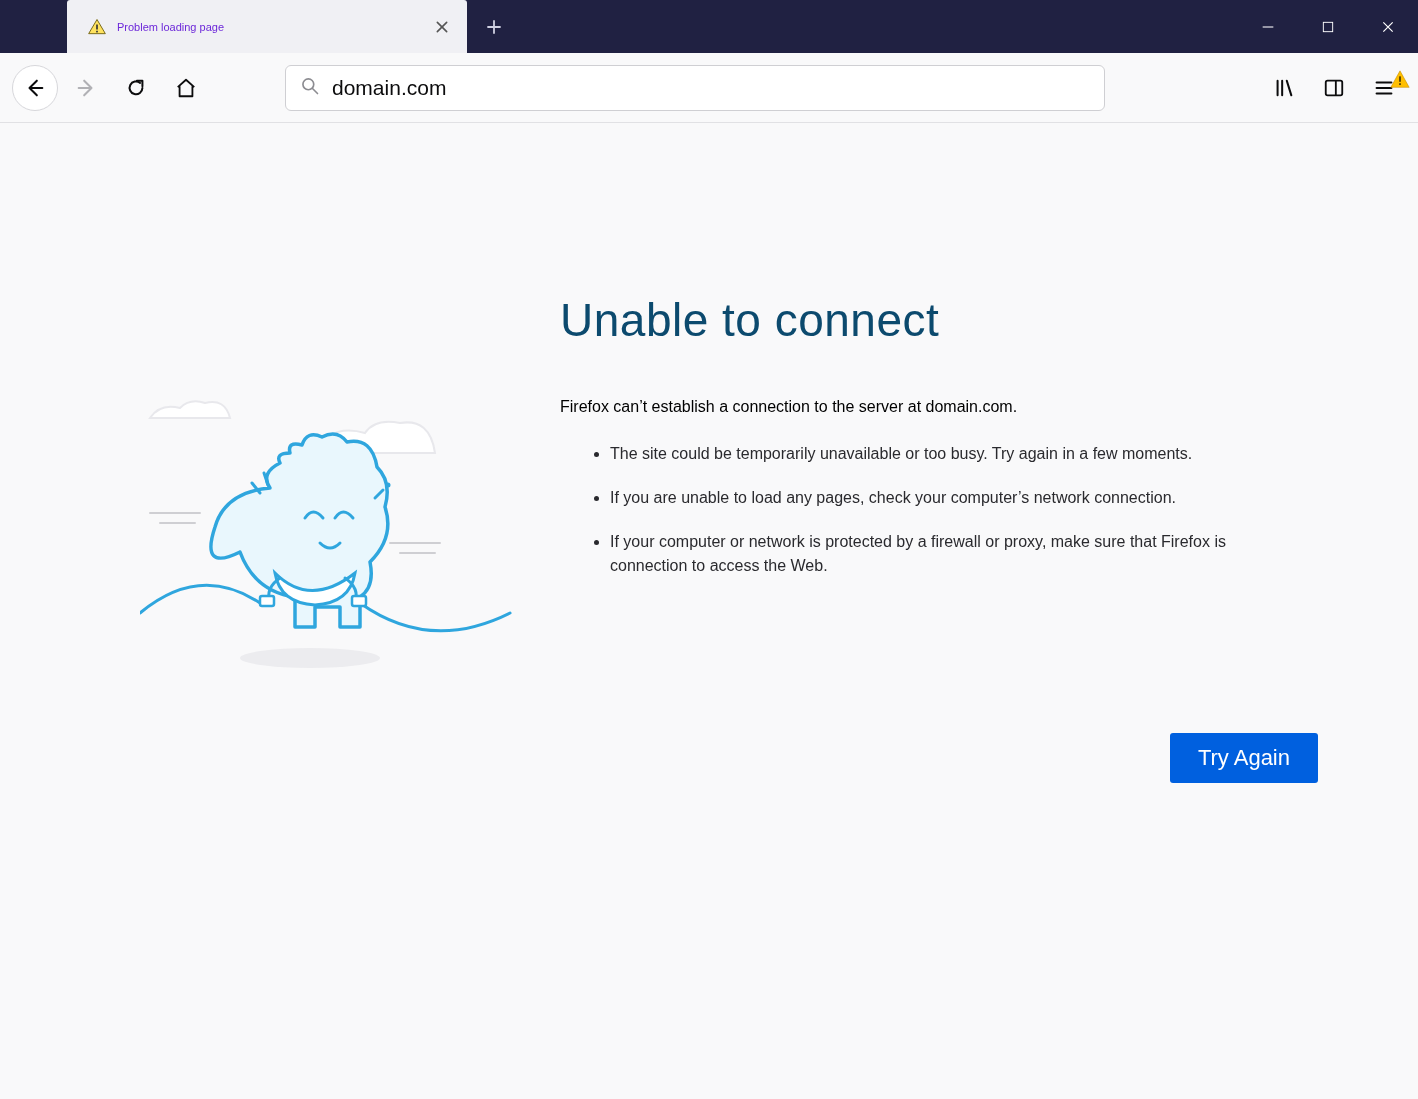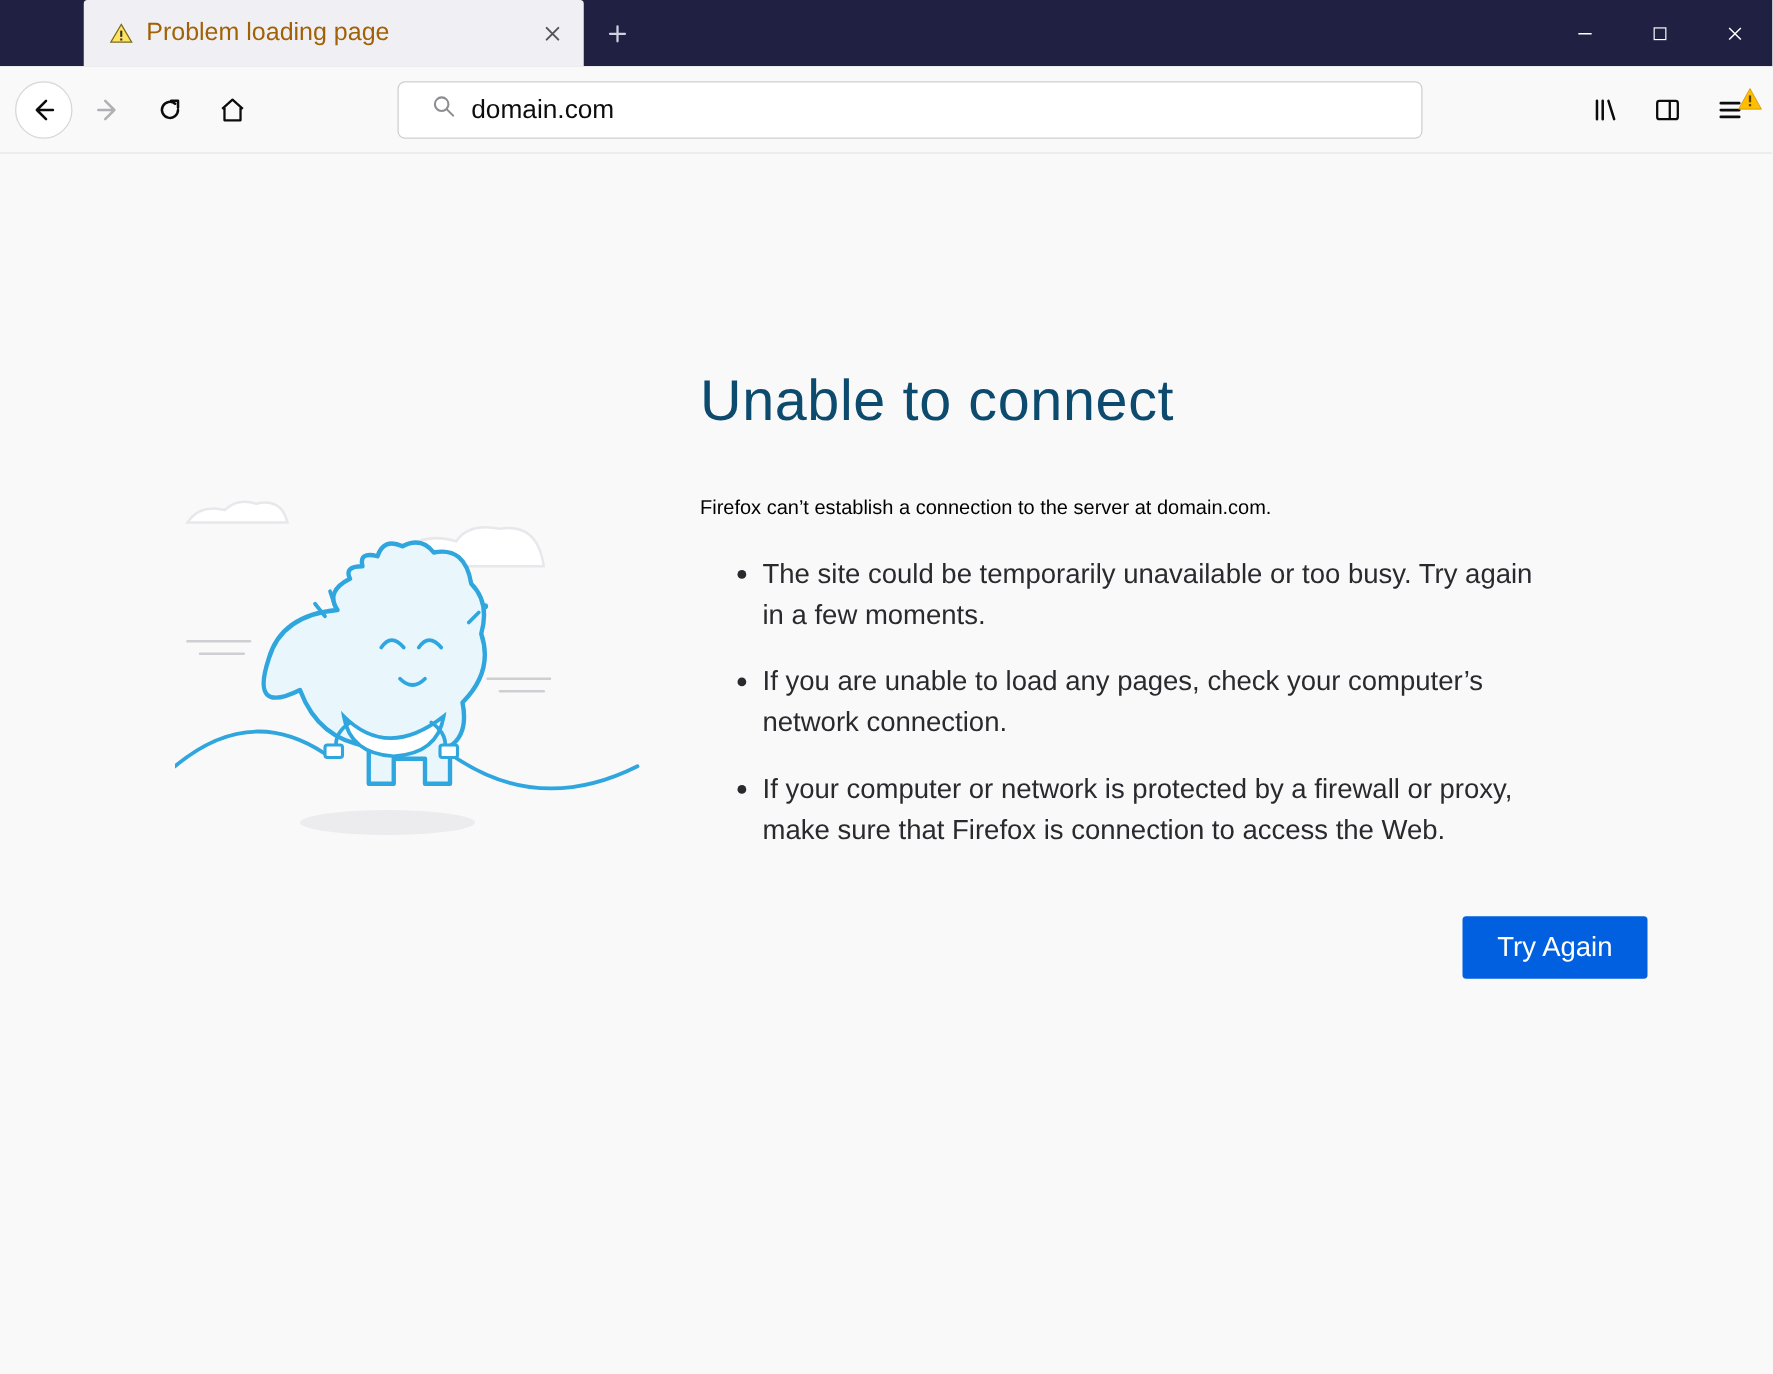--- a/index.html
+++ b/index.html
@@ -11,21 +11,21 @@
     background:#202142; color:#fff;
   }
   .tab-strip { display:flex; align-items:stretch; padding-left:67px; }
   .tab {
     display:flex; align-items:center; gap:10px;
     background:#f0f0f4; color:#0c0c0d;
     padding:0 14px 0 20px; min-width:400px; height:53px;
     border-top-left-radius:3px; border-top-right-radius:3px;
   }
   .tab .favicon { width:20px; height:20px; display:flex; align-items:center; justify-content:center; }
-  .tab .tab-label { flex:1; font-size:20px; color:#a16207; white-space:nowrap; overflow:hidden; text-overflow:ellipsis; }
+  .tab .tab-label { flex:1; font-size:11px; color:#6d28d9; white-space:nowrap; overflow:hidden; text-overflow:ellipsis; }
   .tab .tab-close { width:22px; height:22px; display:flex; align-items:center; justify-content:center; border-radius:3px; }
   .newtab { width:53px; display:flex; align-items:center; justify-content:center; }
   .newtab svg { width:18px; height:18px; }
   .titlebar-spacer { flex:1; }
   .win-controls { display:flex; }
   .win-btn { width:60px; height:53px; display:flex; align-items:center; justify-content:center; }
   .win-btn svg { stroke:#fff; }
 
   
   .toolbar {
@@ -35,23 +35,23 @@
   .tool-btn {
     width:44px; height:44px; display:flex; align-items:center; justify-content:center;
     border-radius:6px; color:#0c0c0d;
   }
   .tool-btn.disabled { color:#b1b1b5; }
   .tool-btn.back {
     width:46px; height:46px; border:1px solid #d7d7db; border-radius:50%; background:#fff;
   }
   .tool-btn svg { width:22px; height:22px; }
   .urlbar {
-    flex:0 0 820px; height:46px; margin-left:104px;
+    flex:0 0 820px; height:46px; margin-left:71px;
     background:#fff; border:1px solid #cfcfd3; border-radius:6px;
-    display:flex; align-items:center; padding:0 26px; gap:12px;
+    display:flex; align-items:center; padding:0 14px; gap:12px;
   }
   .urlbar .search-icon { color:#8c8c91; }
   .urlbar input {
     flex:1; border:none; outline:none; font-size:21px; color:#0c0c0d; background:transparent;
   }
   .toolbar-spacer { flex:1; }
   .menu-btn { position:relative; }
   .menu-badge {
     position:absolute; top:3px; right:1px; width:16px; height:16px;
   }
@@ -64,21 +64,21 @@
   .error-illustration {
     position:absolute; left:140px; top:270px; width:380px; height:280px;
   }
   .error-text {
     position:absolute; left:560px; top:170px; width:720px;
     color:#0c0c0d;
   }
   .error-title { font-size:46px; font-weight:400; letter-spacing:0.5px; color:#0c4a6e; margin-bottom:48px; }
   .error-desc { font-size:16px; line-height:1.45; color:#000000; margin-bottom:24px; }
   .error-list { list-style:disc; padding-left:50px; }
-  .error-list li { font-size:22px; line-height:1.5; color:#2a2a2e; margin-bottom:20px; padding-right:40px; }
+  .error-list li { font-size:16px; line-height:1.5; color:#2a2a2e; margin-bottom:20px; padding-right:40px; }
   .try-again {
     position:absolute; right:100px; top:610px;
     background:#0060df; color:#fff; border:none;
     font-size:22px; padding:12px 28px; border-radius:3px;
     font-family:Liberation Sans, sans-serif; cursor:pointer;
   }
 
   
   .cloud { fill:#fff; stroke:#e8e8ec; stroke-width:2; }
   .dino-body { fill:#e9f7fd; stroke:#2fa6de; stroke-width:3.5; stroke-linejoin:round; }

